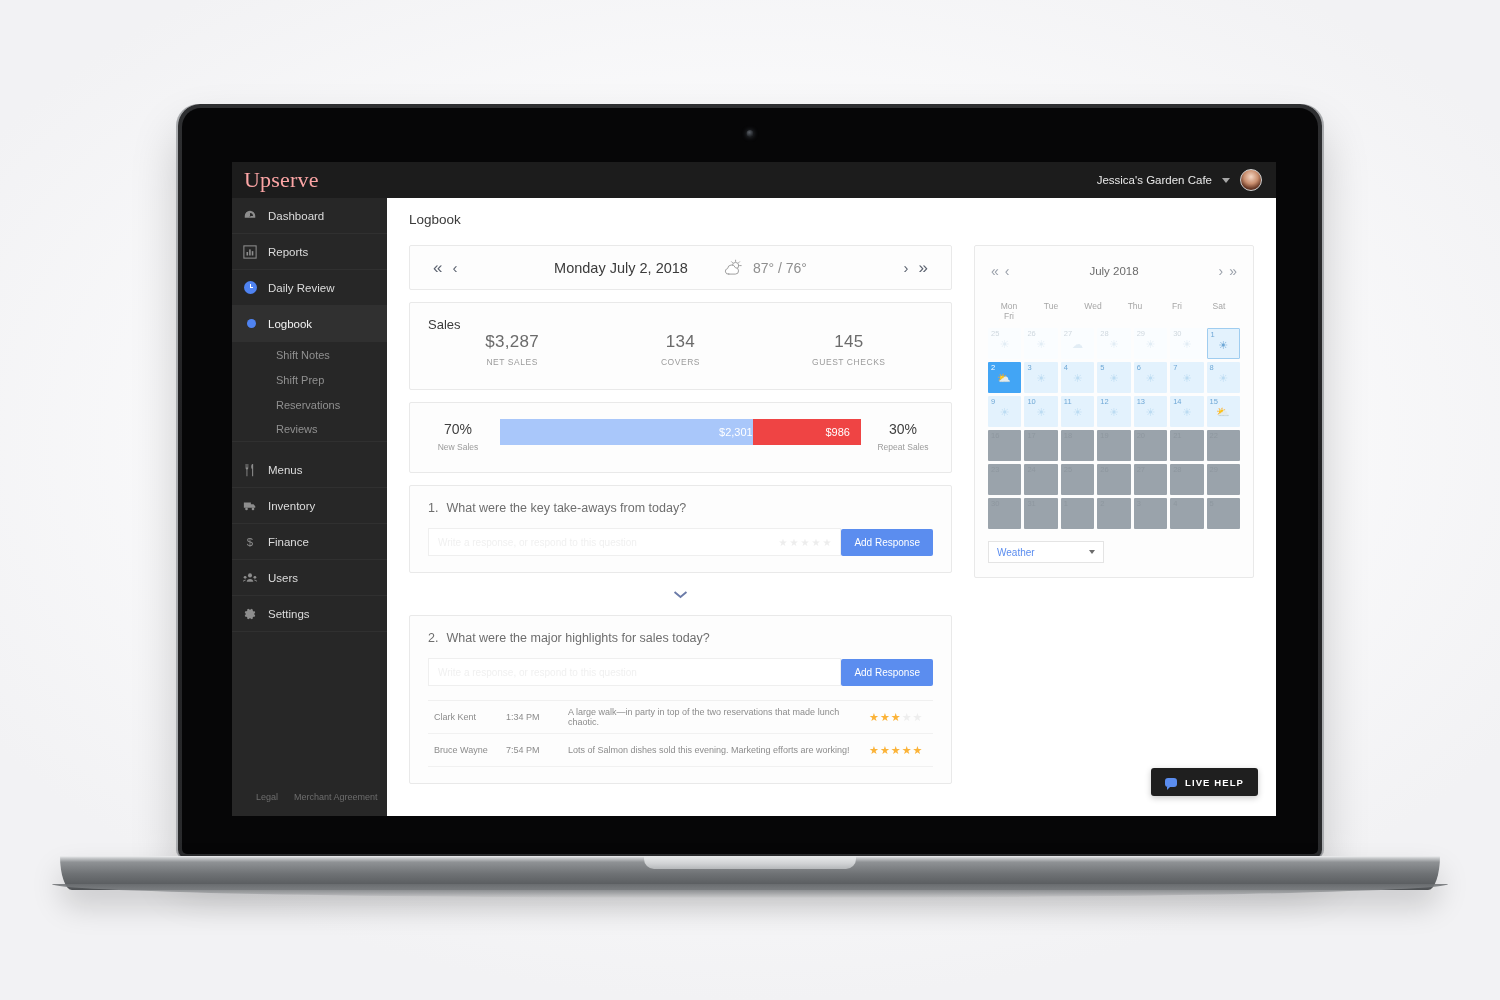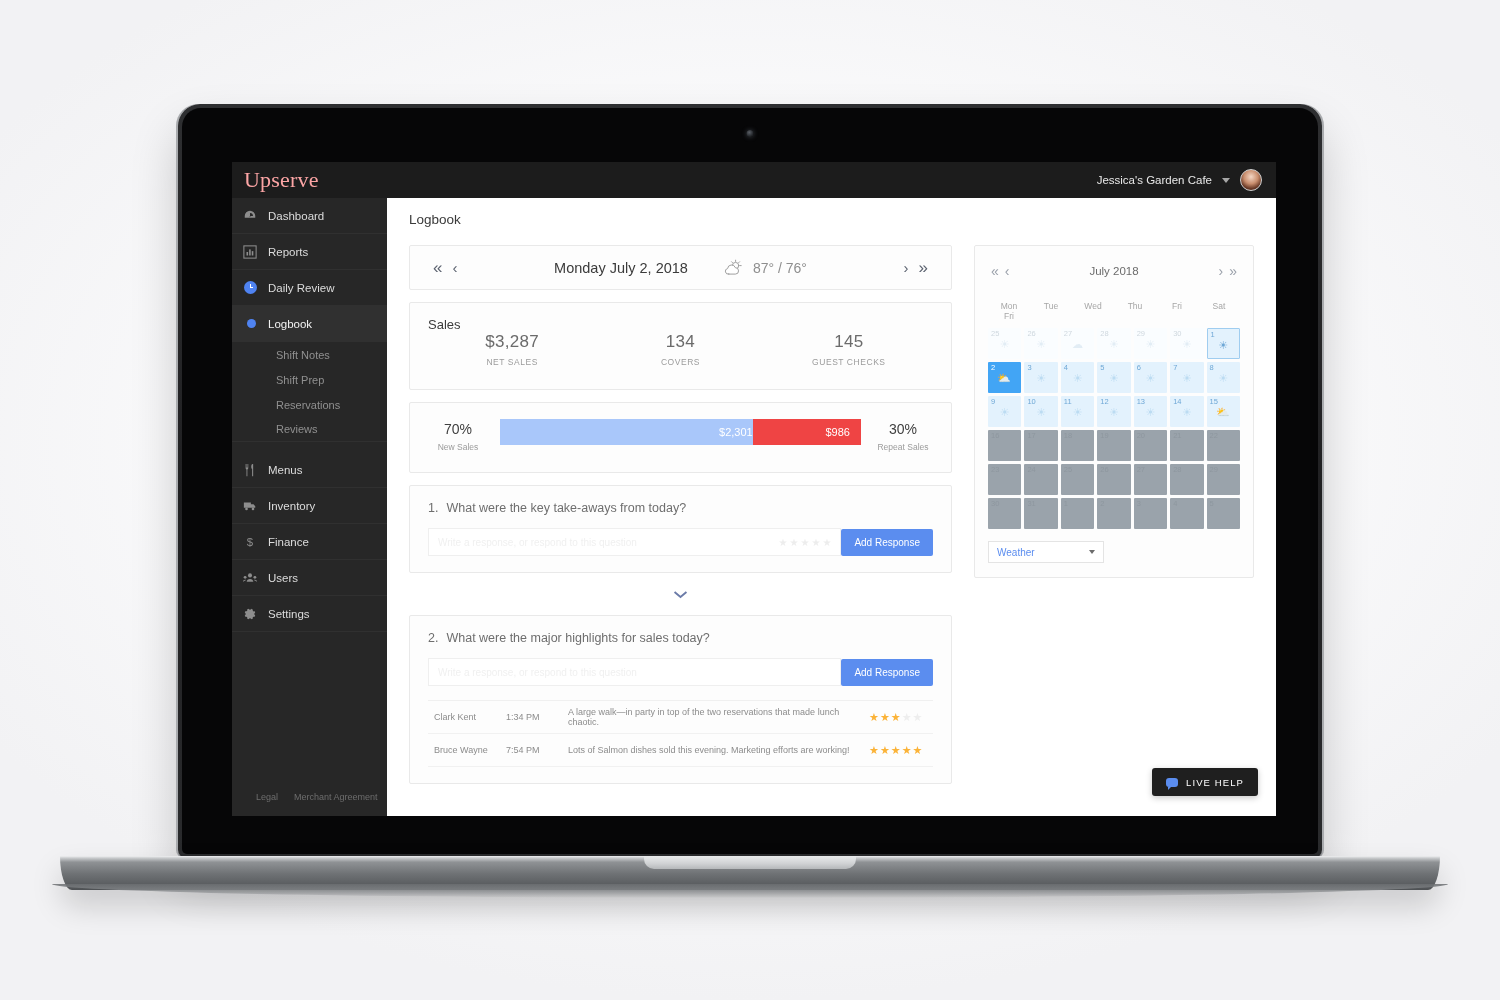--- a/index.html
+++ b/index.html
@@ -214,21 +214,21 @@
 
   
   .live-help { position:absolute; right:18px; bottom:20px; background:#1f1f1f;
                color:#fff; height:28px; display:flex; align-items:center;
                gap:8px; padding:0 14px; border-radius:3px; cursor:pointer;
                box-shadow:0 2px 6px rgba(0,0,0,.22); }
   .live-help .bub { width:12px;height:9px;border-radius:3px;background:#5b8def;
                     position:relative; }
   .live-help .bub::after{content:"";position:absolute;left:2px;bottom:-3px;
         border-left:3px solid #5b8def;border-bottom:3px solid transparent;}
-  .live-help span { font-size:9.5px; letter-spacing:1.1px; font-weight:normal; }
+  .live-help span { font-size:9.5px; letter-spacing:1.1px; font-weight:bold; }
 </style>
 </head>
 <body>
 
 <div id="scene">
 
   <div id="laptop-lid">
     <div id="lid-inner">
       <div id="webcam"></div>
 

